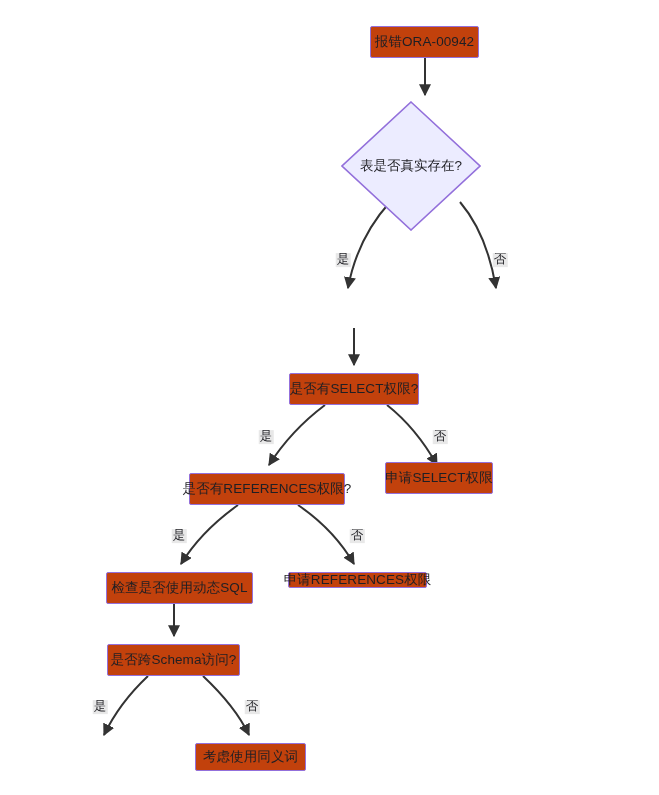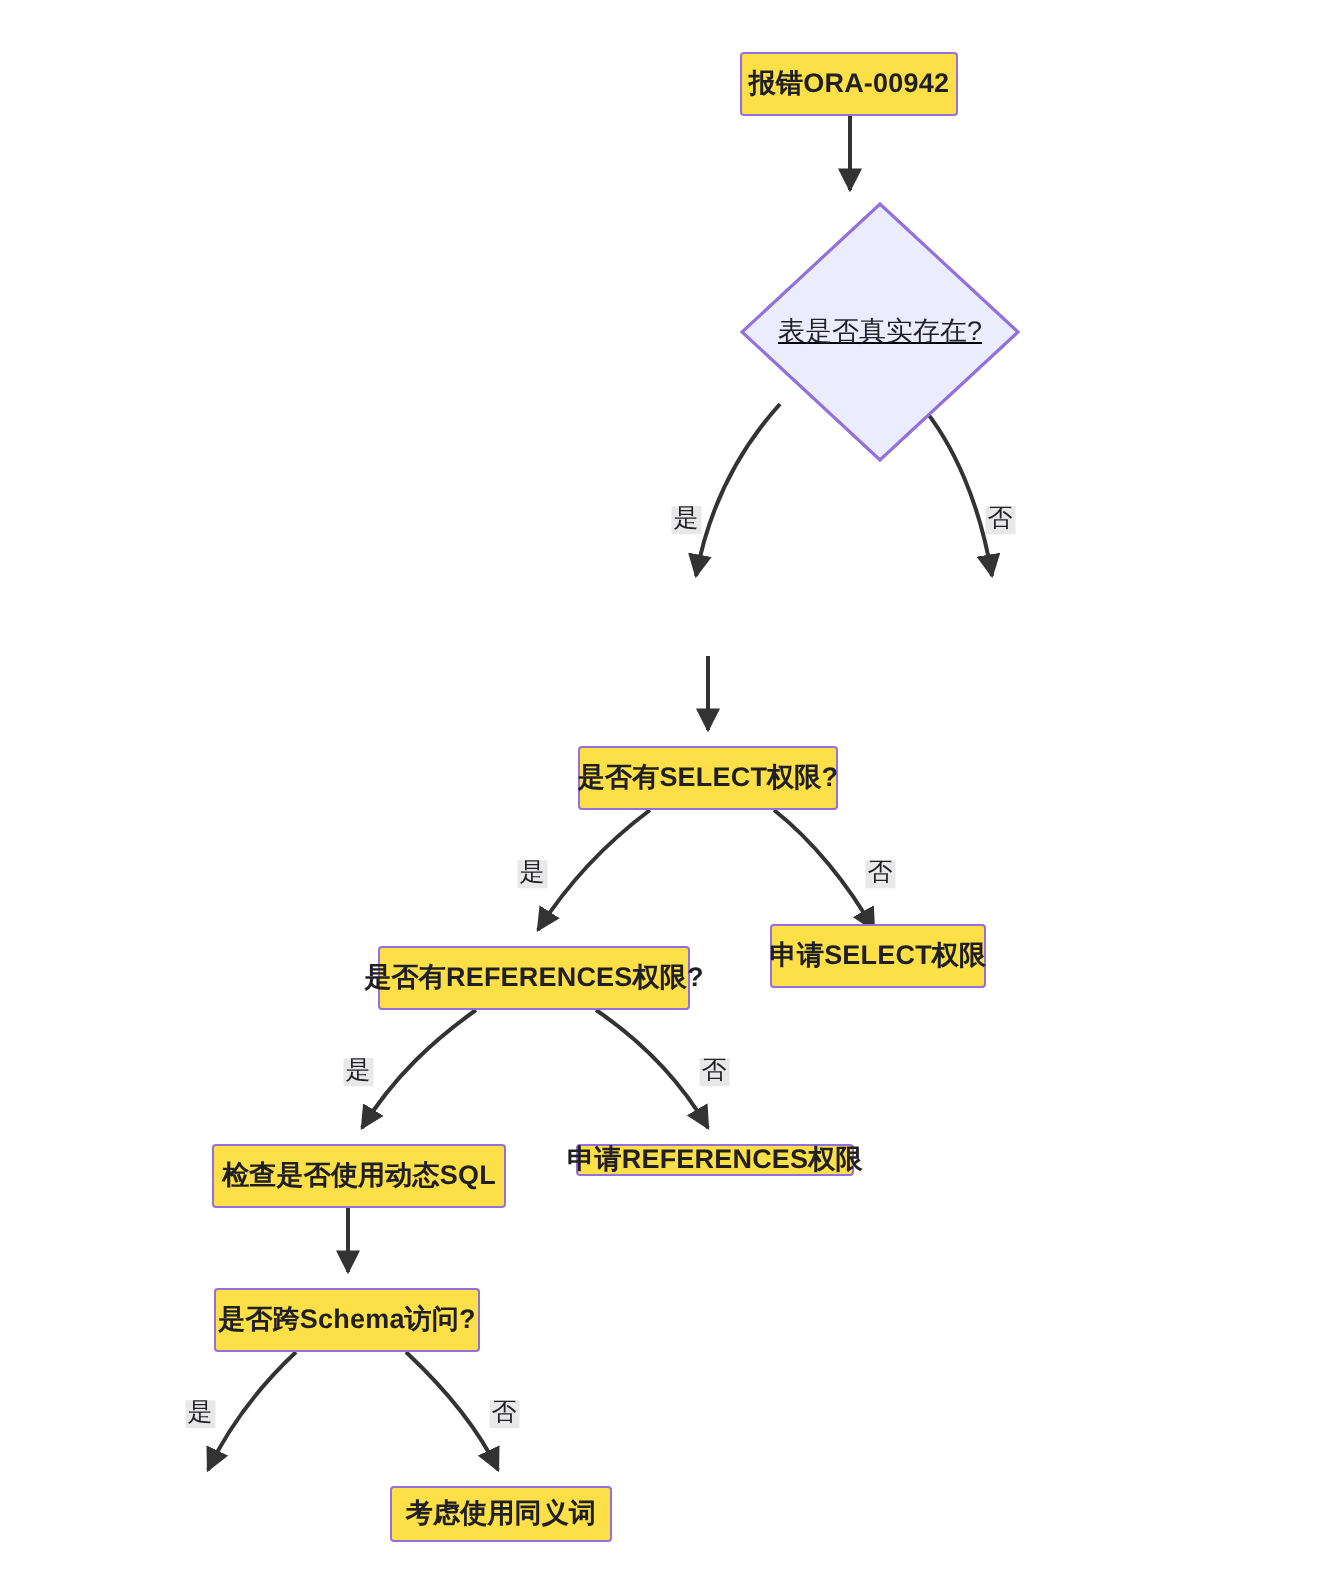--- a/index.html
+++ b/index.html
@@ -25,32 +25,31 @@
     position: absolute;
     left: 0;
     top: 0;
     width: 659px;
     height: 795px;
     pointer-events: none;
   }
   .node {
     position: absolute;
     box-sizing: border-box;
-    background: #fde047;
+    background: #c2410c;
     border: 1px solid #9370db;
     border-radius: 2px;
     display: flex;
     align-items: center;
     justify-content: center;
     color: #1f1f24;
     font-size: 13.5px;
     line-height: 1.2;
     white-space: nowrap;
     letter-spacing: 0.1px;
-    font-weight: bold;
   }
   .diamond-wrap {
     position: absolute;
     display: flex;
     align-items: center;
     justify-content: center;
   }
   .diamond-shape {
     position: absolute;
     left: 0;
@@ -120,21 +119,21 @@
   <div class="edge-label" style="left:440px; top:437px;">否</div>
 
   <div class="edge-label" style="left:179px; top:536px;">是</div>
   <div class="edge-label" style="left:357px; top:536px;">否</div>
 
   <div class="edge-label" style="left:100px; top:707px;">是</div>
   <div class="edge-label" style="left:252px; top:707px;">否</div>
 
   <div class="node" style="left:370px; top:26px; width:109px; height:32px;">报错ORA-00942</div>
 
-  <div class="diamond-wrap" style="left:370px; top:101px; width:140px; height:130px;text-decoration:underline;">
+  <div class="diamond-wrap" style="left:341px; top:101px; width:140px; height:130px;">
     <svg class="diamond-shape" viewBox="0 0 140 130" preserveAspectRatio="none">
       <polygon points="70,1 139,65 70,129 1,65" fill="#ececff" stroke="#9370db" stroke-width="1.6"></polygon>
     </svg>
     <span class="diamond-label">表是否真实存在?</span>
   </div>
 
 
 
   <div class="node" style="left:289px; top:373px; width:130px; height:32px;">是否有SELECT权限?</div>
 

